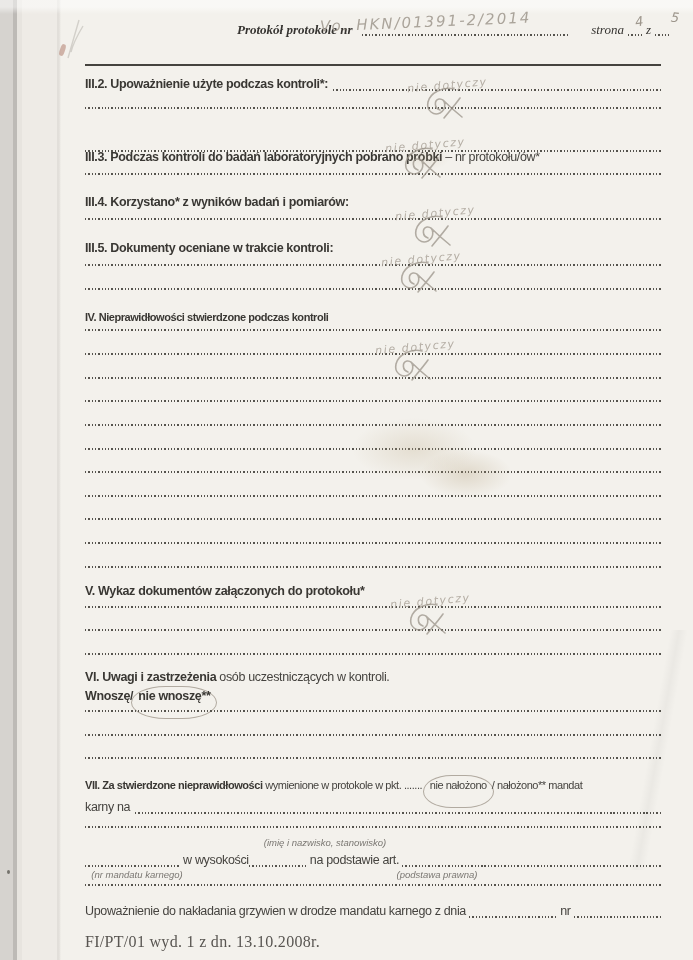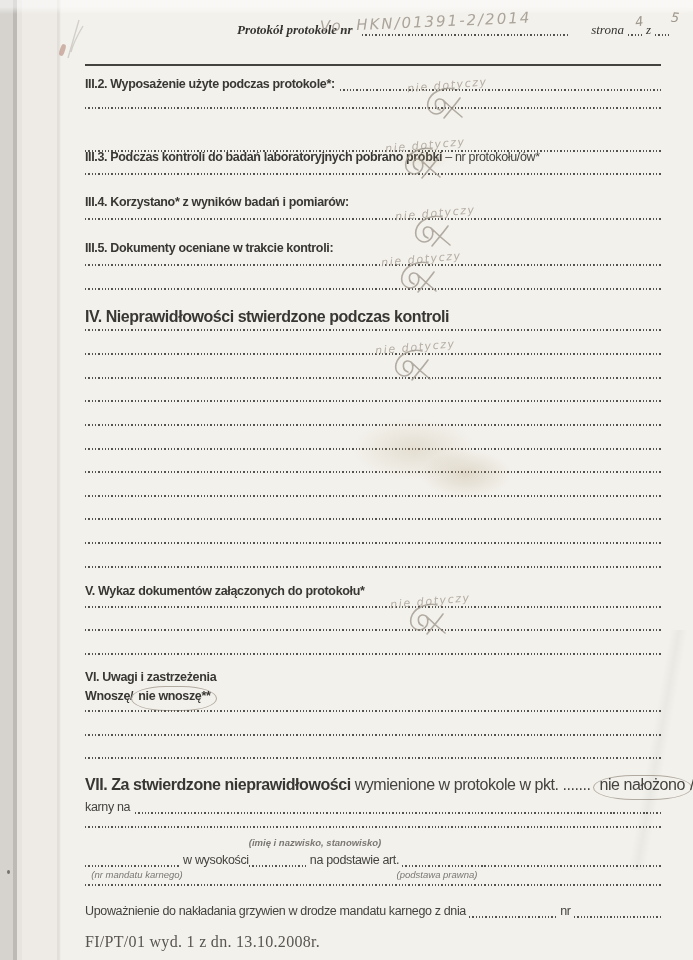--- a/index.html
+++ b/index.html
@@ -28,24 +28,24 @@
   .hrule{position:absolute;left:85px;right:32px;top:64px;height:2px;background:#45433f;}
 
   
   .fb{position:absolute;left:85px;right:32px;top:0;bottom:0;}
   .row{position:absolute;left:0;right:0;height:17px;display:flex;align-items:baseline;white-space:pre;
     font-size:12.5px;line-height:16px;letter-spacing:-0.35px;}
   .row.d{height:2px;}
   .row.d .dots{position:absolute;left:0;right:0;top:0;height:2px;background-image:var(--dots);}
   .b{font-weight:700;color:#393733;}
   .n{font-weight:400;color:#45433f;}
-  .tight span{font-size:16px;letter-spacing:-0.45px;}
+  .tight span{font-size:11px;letter-spacing:-0.45px;}
   .dotfill{flex:1 1 auto;align-self:flex-end;height:2px;margin:0 0 2px 2px;background-image:var(--dots);}
   .dotseg{flex:0 0 auto;align-self:flex-end;height:2px;margin:0 0 2px;background-image:var(--dots);}
-  .circ{border:1.5px solid #b1aaa0;border-radius:48%/60%;padding:1px 6px 6px;margin:0 -2px;}
+  .circ{border:1.5px solid #b1aaa0;border-radius:48%/60%;padding:1px 6px 14px;margin:0 -2px;}
   .cap{position:absolute;top:0;transform:translateX(-50%);
     font-style:italic;font-size:9.5px;letter-spacing:0;color:#7a7772;white-space:nowrap;}
 
   
   .hw{position:absolute;width:120px;pointer-events:none;z-index:3;}
   .hwt{display:block;font-family:"DejaVu Sans",sans-serif;font-style:italic;font-size:11px;
     letter-spacing:1.6px;color:#aea79d;transform:rotate(-5deg);white-space:nowrap;opacity:.9;}
   .par{position:absolute;left:14px;top:9px;opacity:.75;}
   .par path{stroke:#9b948a;stroke-width:1.6;fill:none;stroke-linecap:round;}
 
@@ -79,21 +79,21 @@
       <span class="sdots"></span>
       <span>z</span>
       <span class="sdots"></span>
       <span class="hwpage hw4">4</span>
       <span class="hwpage hw5">5</span>
     </span>
   </div>
   <div class="hrule"></div>
 
   <div class="fb">
-      <div class="row h" style="top: 76px;"><span class="b">III.2. Wyposażenie użyte podczas protokole*: </span><span class="dotfill"></span><div class="hw" style="left: 322px; top: 0px;"><span class="hwt">nie dotyczy</span><svg class="par" width="48" height="36" viewBox="0 0 48 36">
+      <div class="row h" style="top: 76px;"><span class="b">III.2. Upoważnienie użyte podczas kontroli*: </span><span class="dotfill"></span><div class="hw" style="left: 322px; top: 0px;"><span class="hwt">nie dotyczy</span><svg class="par" width="48" height="36" viewBox="0 0 48 36">
             <path d="M33 4 C22 1 9 8 7 17 C5 26 13 31 19 28 C26 24 25 13 18 14 C13 15 13 23 19 25 M22 15 C27 20 36 28 41 32 M39 13 C34 20 27 28 23 33"></path>
           </svg></div></div>
       <div class="row d" style="top: 107px;"><div class="dots"></div></div>
       <div class="row h" style="top: 127px; margin-top: 22px;"><span class="b">III.3. Podczas kontroli do badań laboratoryjnych pobrano próbki</span><span class="n"> – nr protokołu/ów*</span></div>
       <div class="row d" style="top: 150px;"><div class="dots"></div><div class="hw" style="left: 300px; top: -14px;"><span class="hwt">nie dotyczy</span><svg class="par" width="48" height="36" viewBox="0 0 48 36">
             <path d="M33 4 C22 1 9 8 7 17 C5 26 13 31 19 28 C26 24 25 13 18 14 C13 15 13 23 19 25 M22 15 C27 20 36 28 41 32 M39 13 C34 20 27 28 23 33"></path>
           </svg></div></div>
       <div class="row d" style="top: 173px;"><div class="dots"></div></div>
       <div class="row h" style="top: 194px;"><span class="b">III.4. Korzystano* z wyników badań i pomiarów:</span></div>
       <div class="row d" style="top: 218px;"><div class="dots"></div><div class="hw" style="left: 310px; top: -14px;"><span class="hwt">nie dotyczy</span><svg class="par" width="48" height="36" viewBox="0 0 48 36">
@@ -117,29 +117,29 @@
       <div class="row d" style="top: 495px;"><div class="dots"></div></div>
       <div class="row d" style="top: 518px;"><div class="dots"></div></div>
       <div class="row d" style="top: 542px;"><div class="dots"></div></div>
       <div class="row d" style="top: 566px;"><div class="dots"></div></div>
       <div class="row h" style="top: 583px;"><span class="b">V. Wykaz dokumentów załączonych do protokołu*</span></div>
       <div class="row d" style="top: 606px;"><div class="dots"></div><div class="hw" style="left: 305px; top: -14px;"><span class="hwt">nie dotyczy</span><svg class="par" width="48" height="36" viewBox="0 0 48 36">
             <path d="M33 4 C22 1 9 8 7 17 C5 26 13 31 19 28 C26 24 25 13 18 14 C13 15 13 23 19 25 M22 15 C27 20 36 28 41 32 M39 13 C34 20 27 28 23 33"></path>
           </svg></div></div>
       <div class="row d" style="top: 629px;"><div class="dots"></div></div>
       <div class="row d" style="top: 653px;"><div class="dots"></div></div>
-      <div class="row h" style="top: 669px;"><span class="b">VI. Uwagi i zastrzeżenia</span></div>
+      <div class="row h" style="top: 669px;"><span class="b">VI. Uwagi i zastrzeżenia</span><span class="n"> osób uczestniczących w kontroli.</span></div>
       <div class="row h" style="top: 686px;"><span class="b">Wnoszę/</span><span class="b circ">nie wnoszę**</span></div>
       <div class="row d" style="top: 710px;"><div class="dots"></div></div>
       <div class="row d" style="top: 734px;"><div class="dots"></div></div>
       <div class="row d" style="top: 757px;"><div class="dots"></div></div>
       <div class="row h tight" style="top: 775px;"><span class="b">VII. Za stwierdzone nieprawidłowości</span><span class="n"> wymienione w protokole w pkt. ....... </span><span class="n circ">nie nałożono</span><span class="n">/ nałożono** mandat</span></div>
       <div class="row h" style="top: 799px;"><span class="n">karny na </span><span class="dotfill"></span></div>
       <div class="row d" style="top: 826px;"><div class="dots"></div></div>
-      <div class="row c" style="top: 835px;"><span class="cap" style="left: 230px; font-weight: bold;">(imię i nazwisko, stanowisko)</span></div>
+      <div class="row c" style="top: 835px;"><span class="cap" style="left: 240px;">(imię i nazwisko, stanowisko)</span></div>
       <div class="row m" style="top: 852px;"><span class="dotseg" style="width: 95px;"></span><span class="n"> w wysokości</span><span class="dotseg" style="width: 58px;"></span><span class="n"> na podstawie art. </span><span class="dotseg" style="flex: 1 1 auto;"></span></div>
       <div class="row c" style="top: 867px;"><span class="cap" style="left: 52px;">(nr mandatu karnego)</span><span class="cap" style="left: 352px; text-align: right;">(podstawa prawna)</span></div>
       <div class="row d" style="top: 884px;"><div class="dots"></div></div>
       <div class="row m" style="top: 903px;"><span class="n">Upoważnienie do nakładania grzywien w drodze mandatu karnego z dnia </span><span class="dotseg" style="width: 88px;"></span><span class="n"> nr </span><span class="dotseg" style="flex: 1 1 auto;"></span></div>
     </div>
 
   <div class="footer">FI/PT/01 wyd. 1 z dn. 13.10.2008r.</div>
 
   <div class="stain s1"></div>
   <div class="stain s2"></div>

